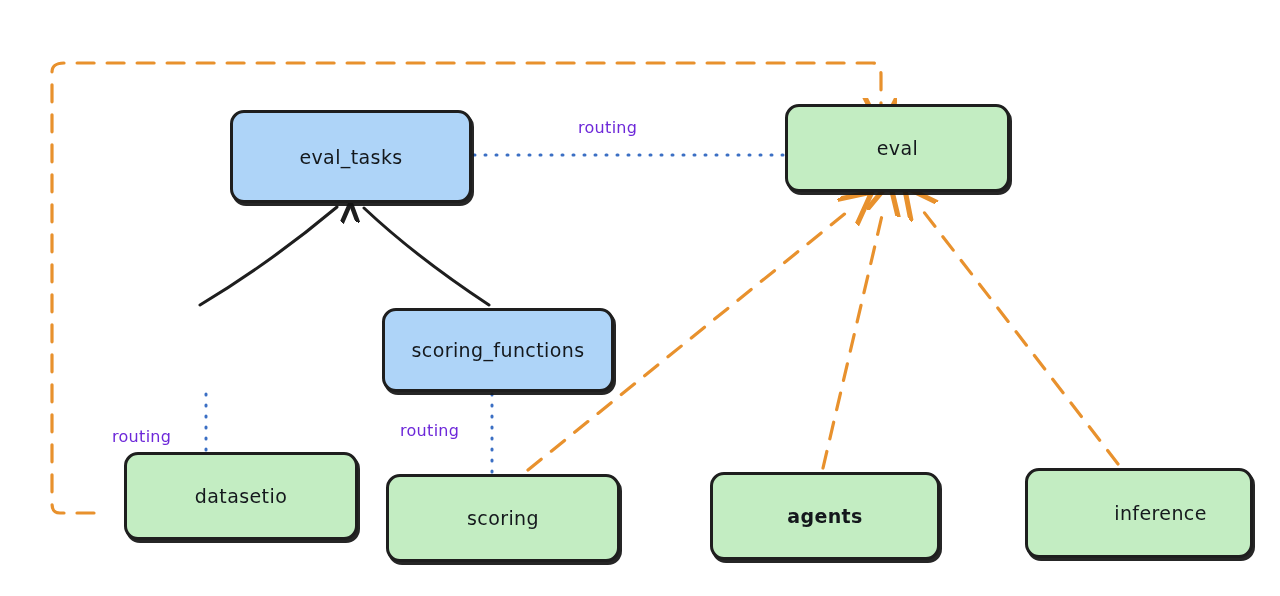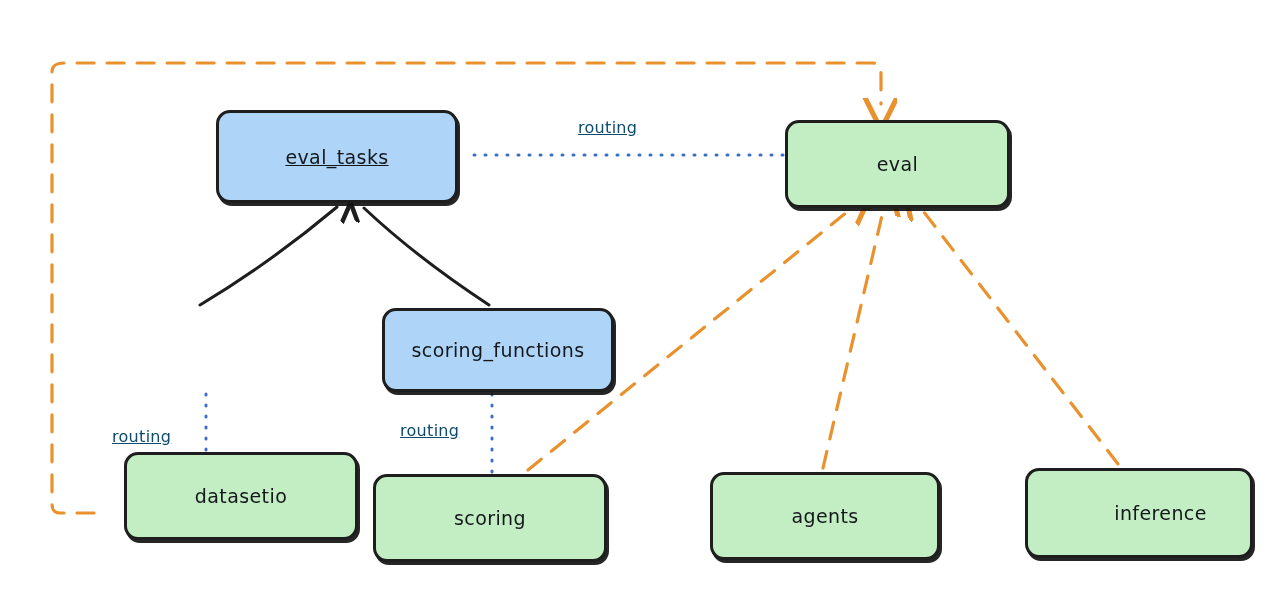--- a/index.html
+++ b/index.html
@@ -41,24 +41,23 @@
     letter-spacing: 0.4px;
     box-shadow: 2px 3px 0 rgba(20,20,20,0.92);
   }
   .node.blue  { background: #aed4f8; }
   .node.green { background: #c3edc2; }
 
   .edge-label {
     position: absolute;
     font-family: "DejaVu Sans", sans-serif;
     font-size: 16px;
-    color: #0c4a6e;
+    color: #6d28d9;
     white-space: nowrap;
     letter-spacing: 0.3px;
-    text-decoration: underline;
   }
 </style>
 </head>
 <body>
 
 <div id="canvas">
 
   <svg id="edges" viewBox="0 0 1280 596" xmlns="http://www.w3.org/2000/svg">
     <defs>
       <marker id="arrow-black" markerWidth="14" markerHeight="14" refX="2" refY="5" orient="auto" markerUnits="strokeWidth">
@@ -82,42 +81,42 @@
     <path d="M94,513 L60,513 C52,513 52,508 52,500 L52,72 C52,64 58,63 66,63
              L872,63 C880,63 881,68 881,76 L881,104" fill="none" stroke="#e8912d" stroke-width="3.2" stroke-linecap="round" stroke-linejoin="round" stroke-dasharray="17 13" marker-end="url(#arrow-orange)"></path>
 
     <path d="M528,470 L852,208" fill="none" stroke="#e8912d" stroke-width="3.2" stroke-linecap="round" stroke-dasharray="17 13" marker-end="url(#arrow-orange)"></path>
 
     <path d="M823,468 L884,207" fill="none" stroke="#e8912d" stroke-width="3.2" stroke-linecap="round" stroke-dasharray="17 13" marker-end="url(#arrow-orange)"></path>
 
     <path d="M1118,464 L920,207" fill="none" stroke="#e8912d" stroke-width="3.2" stroke-linecap="round" stroke-dasharray="17 13" marker-end="url(#arrow-orange)"></path>
   </svg>
 
-  <div class="node blue" style="left:216px; top:110px; width:242px; height:93px;text-decoration:underline;">
+  <div class="node blue" style="left:230px; top:110px; width:242px; height:93px;">
     <span>eval_tasks</span>
   </div>
 
-  <div class="node green" style="left:785px; top:120px; width:225px; height:88px;">
+  <div class="node green" style="left:785px; top:104px; width:225px; height:88px;">
     <span>eval</span>
   </div>
 
 
   <div class="node blue" style="left:382px; top:308px; width:232px; height:84px;text-align:right;">
     <span>scoring_functions</span>
   </div>
 
   <div class="node green" style="left:96px; top:452px; width:234px; height:88px;margin-left:28px;">
     <span>datasetio</span>
   </div>
 
-  <div class="node green" style="left:373px; top:474px; width:234px; height:88px;justify-content:center;">
+  <div class="node green" style="left:386px; top:474px; width:234px; height:88px;justify-content:center;">
     <span>scoring</span>
   </div>
 
-  <div class="node green" style="left:710px; top:472px; width:230px; height:88px;">
+  <div class="node green" style="left:710px; top:472px; width:230px; height:88px;font-weight:bold;">
     <span>agents</span>
   </div>
 
   <div class="node green" style="left:1025px; top:468px; width:228px; height:90px;padding-left:43px;">
     <span>inference</span>
   </div>
 
   <div class="edge-label" style="left:578px; top:118px;">routing</div>
 
   <div class="edge-label" style="left:112px; top:427px;">routing</div>

